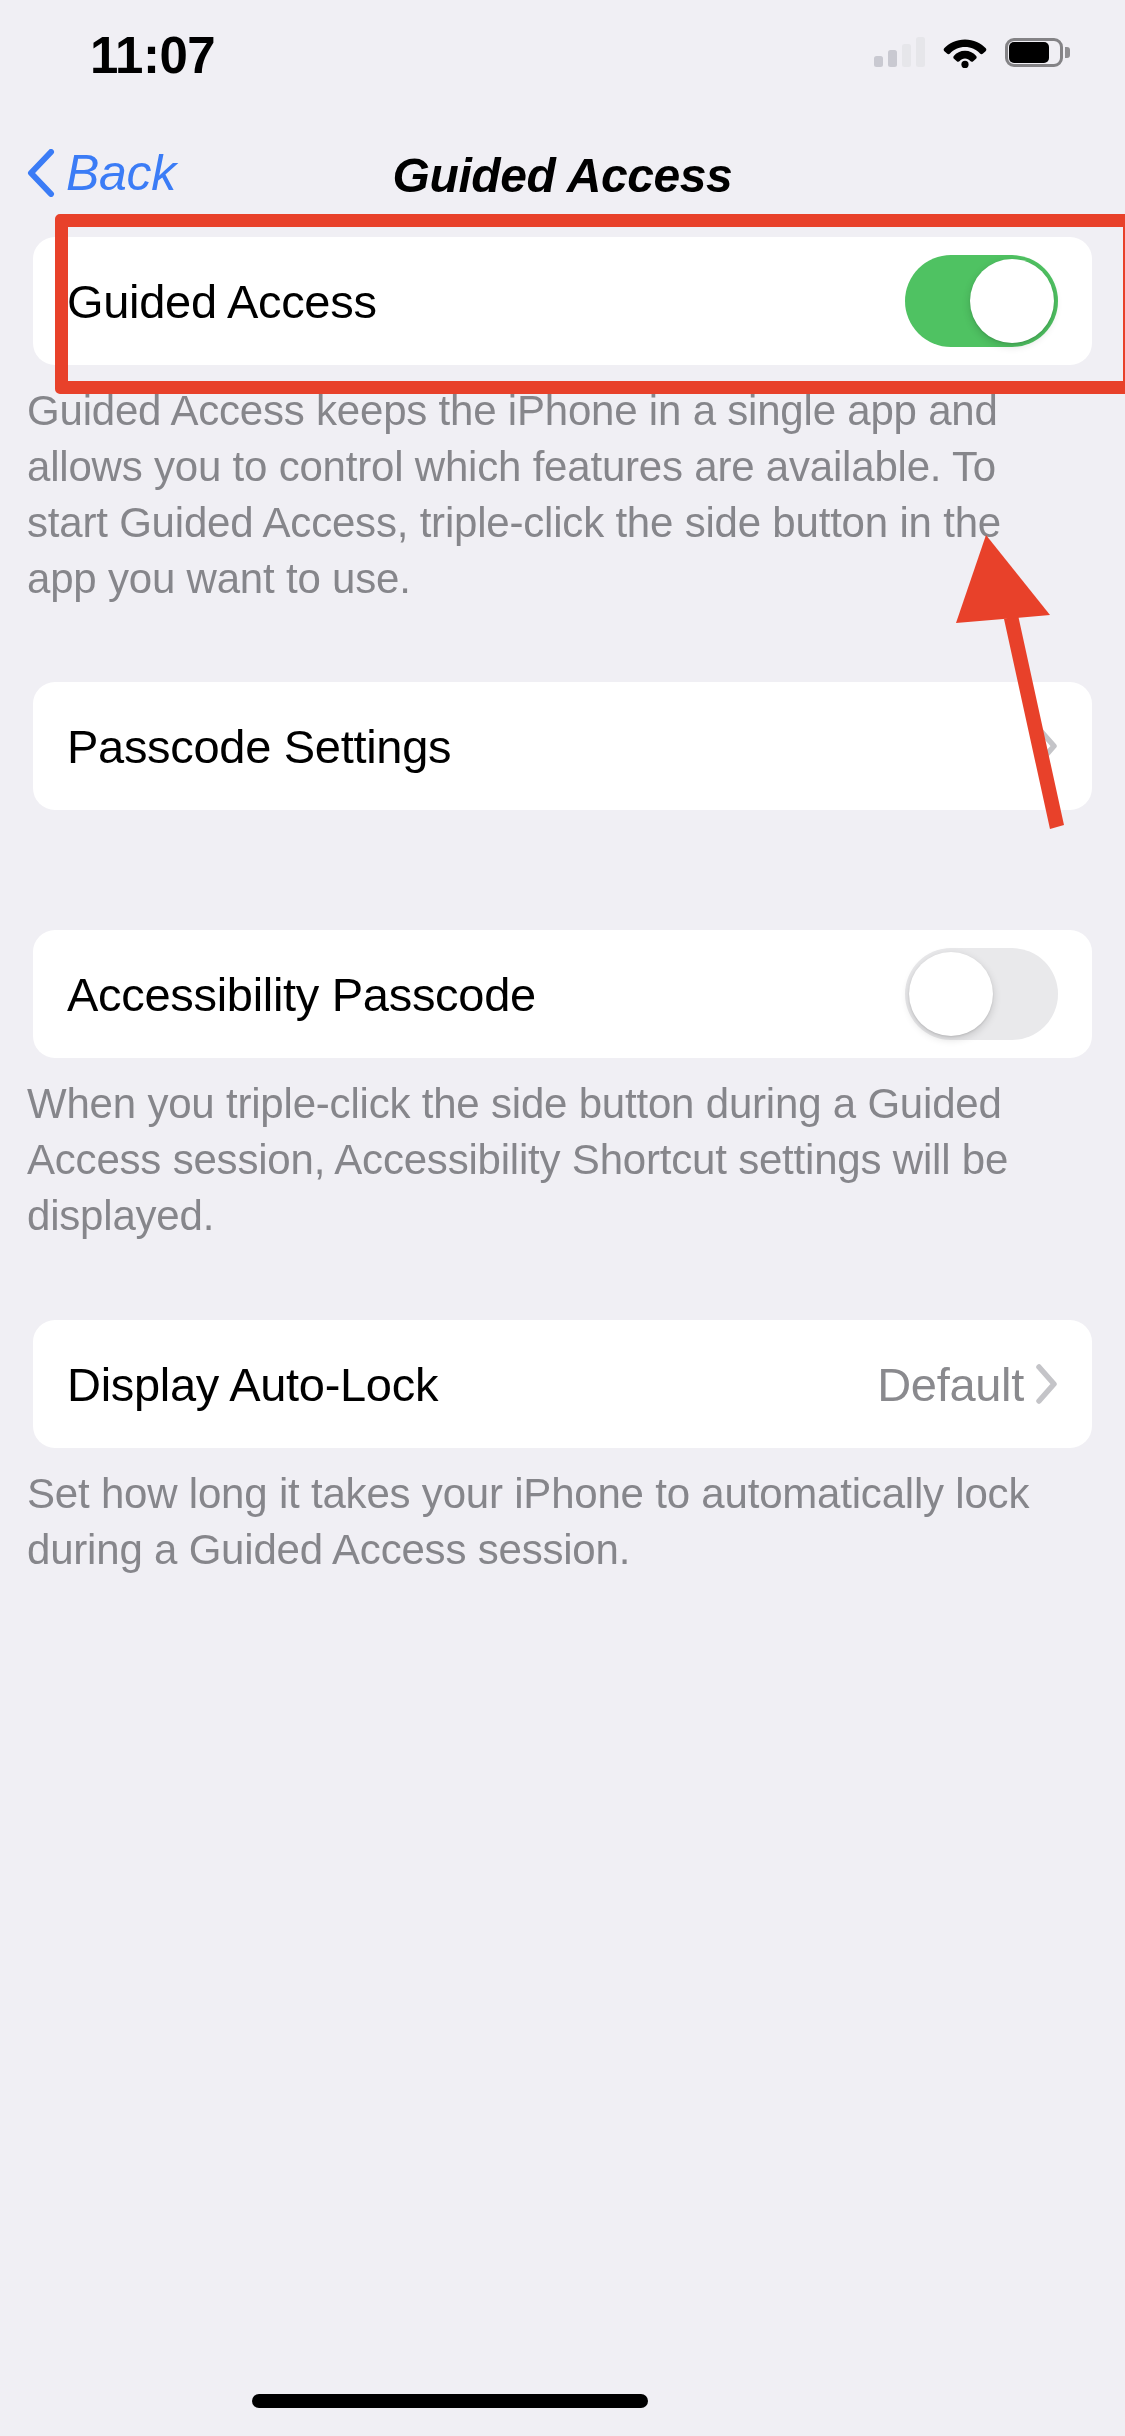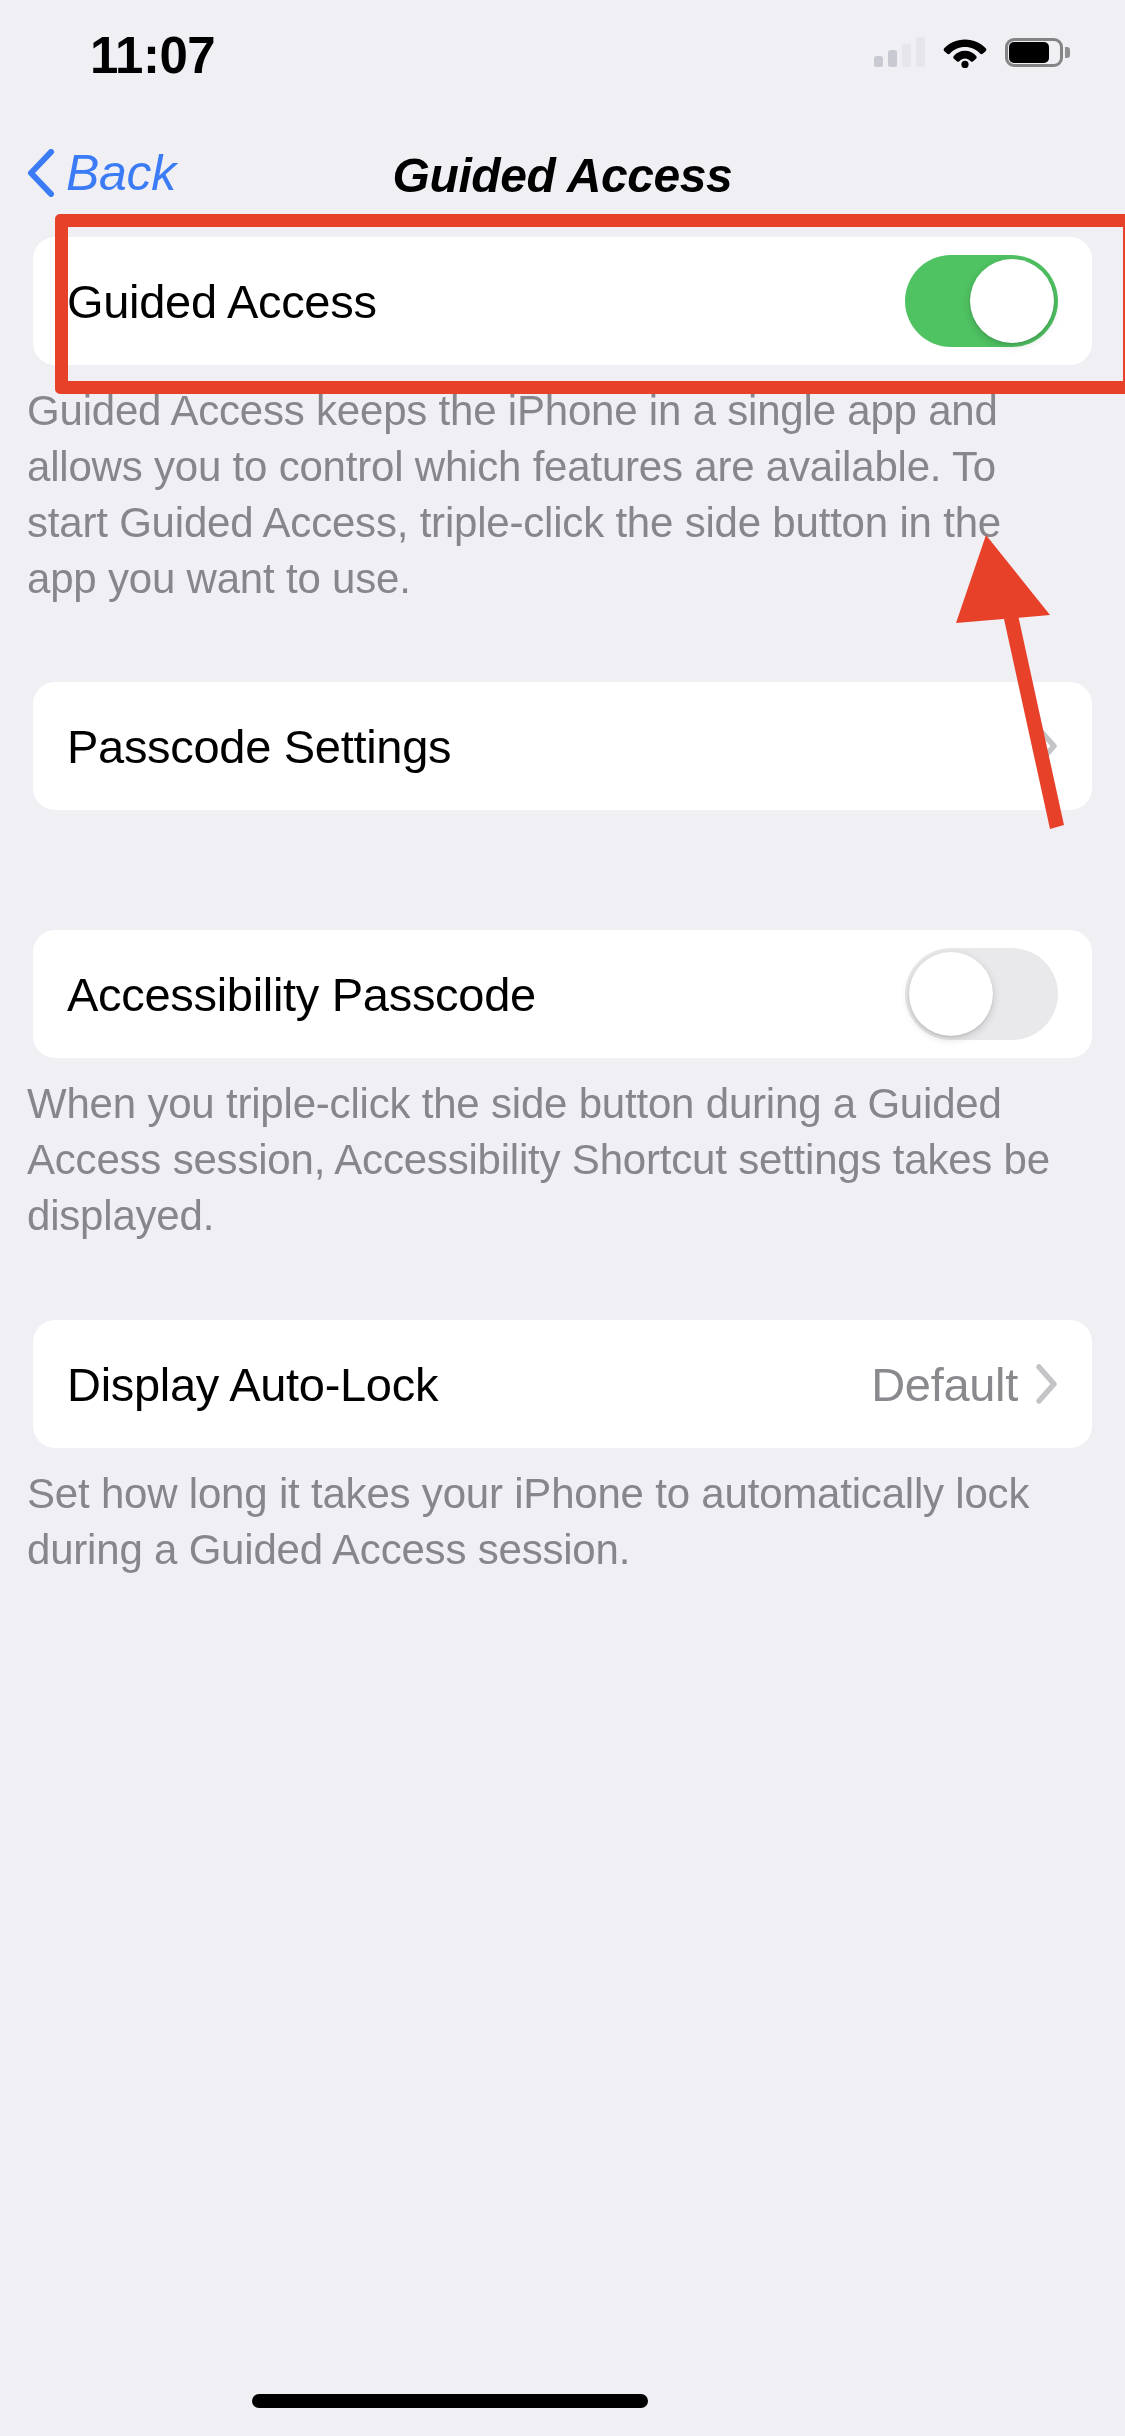--- a/index.html
+++ b/index.html
@@ -72,21 +72,21 @@
     display:flex; align-items:center;
     height:128px;
     padding:0 34px;
   }
   .row-label {
     font-size:47px; color:#000; letter-spacing:-0.3px;
     flex:1 1 auto; white-space:nowrap;
   }
   .row-value {
     font-size:47px; color:#8a8a8e; letter-spacing:-0.3px;
-    margin-right:18px;
+    margin-right:12px;
   }
   .chev-right { width:22px; height:40px; display:block; flex:0 0 auto; }
 
   .footnote {
     margin:18px 63px 0 27px;
     font-size:42px; line-height:1.33; color:#86868b;
     letter-spacing:-0.2px;
   }
 
   .spacer-sm { height:60px; }
@@ -205,21 +205,21 @@
 
     <div class="card">
       <div class="row">
         <span class="row-label">Accessibility Passcode</span>
         <span class="toggle off">
           <span class="knob"></span>
         </span>
       </div>
     </div>
 
-    <div class="footnote">When you triple-click the side button during a Guided Access session, Accessibility Shortcut settings takes be displayed.</div>
+    <div class="footnote">When you triple-click the side button during a Guided Access session, Accessibility Shortcut settings will be displayed.</div>
 
     <div class="spacer-md"></div>
 
     <div class="card">
       <div class="row">
         <span class="row-label">Display Auto-Lock</span>
         <span class="row-value">Default</span>
         <span>
           <svg class="chev-right" viewBox="0 0 22 40" aria-hidden="true">
             <path d="M3 3l15 17L3 37" fill="none" stroke="#c4c4c8" stroke-width="5.5" stroke-linecap="round" stroke-linejoin="round"></path>

